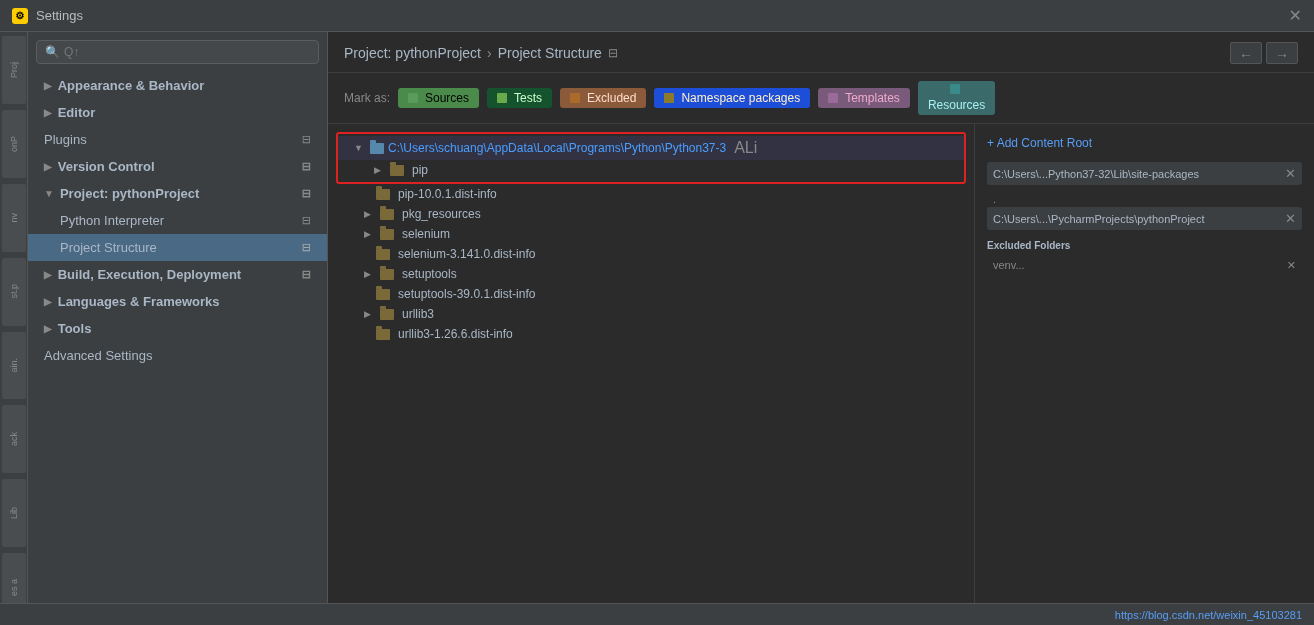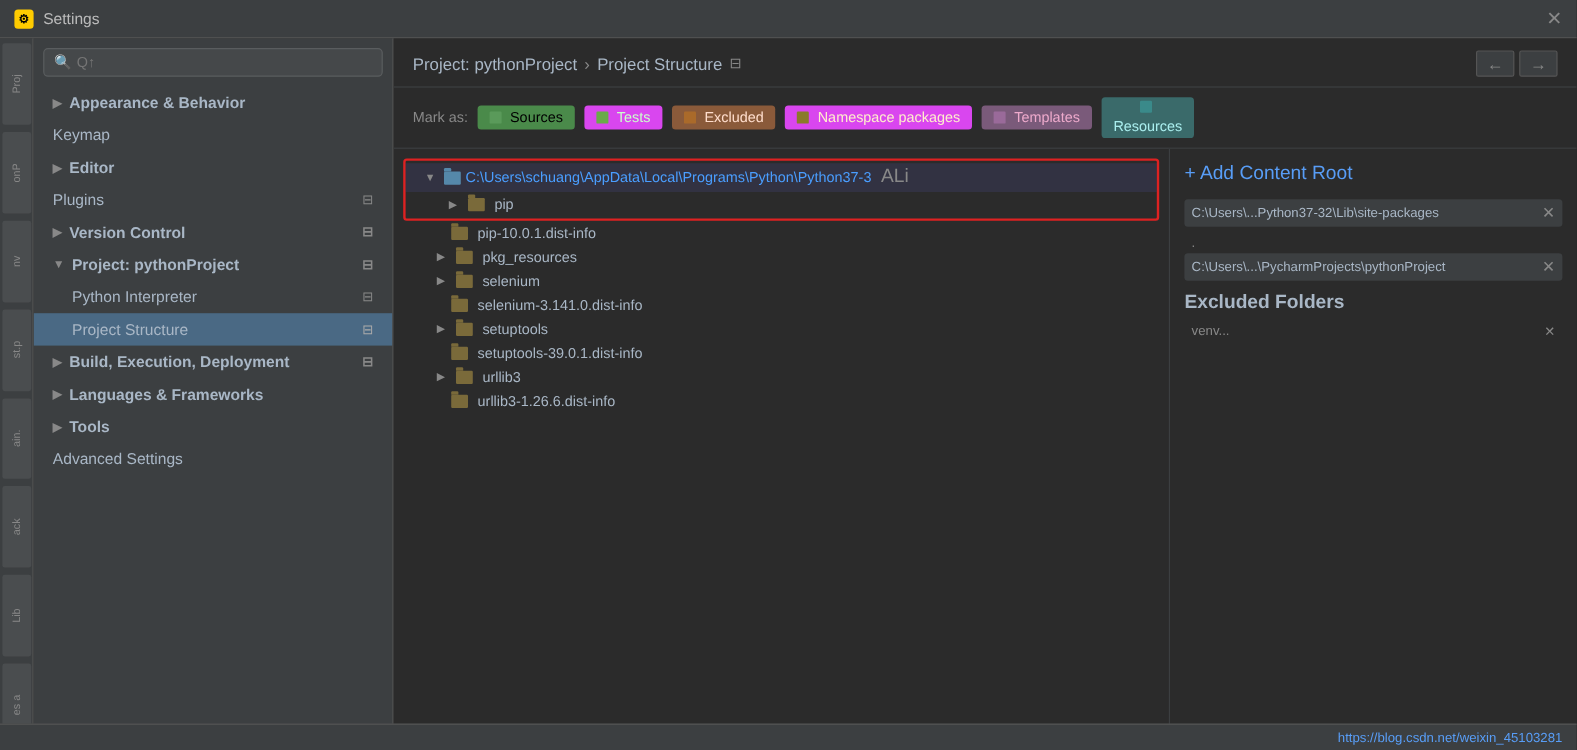--- a/index.html
+++ b/index.html
@@ -199,23 +199,23 @@
       padding: 3px 10px;
       border-radius: 3px;
       font-size: 12px;
       cursor: pointer;
       border: none;
       display: flex;
       align-items: center;
       gap: 4px;
     }
     .mark-btn.sources { background: #4a8a4a; color: #000000; }
-    .mark-btn.tests { background: #d946ef; color: #cfc; }
+    .mark-btn.tests { background: #14532d; color: #cfc; }
     .mark-btn.excluded { background: #8a5a3a; color: #fdc; }
-    .mark-btn.namespace { background: #d946ef; color: #fec; }
+    .mark-btn.namespace { background: #1d4ed8; color: #fec; }
     .mark-btn.templates { background: #7a5a7a; color: #eac; }
     .mark-btn.resources { background: #3a6a6a; color: #aee; flex-direction: column; }
 
     
     .content-body {
       display: flex;
       flex: 1;
       overflow: hidden;
     }
 
@@ -265,21 +265,21 @@
     .right-panel {
       width: 340px;
       background: #2b2b2b;
       border-left: 1px solid #3c3f41;
       padding: 12px;
       overflow-y: auto;
     }
 
     .add-content-root {
       color: #589df6;
-      font-size: 16px;
+      font-size: 12px;
       cursor: pointer;
       margin-bottom: 12px;
       display: flex;
       align-items: center;
       gap: 4px;
     }
 
     .right-path-item {
       display: flex;
       align-items: center;
@@ -299,21 +299,21 @@
 
     .right-section-label {
       color: #589df6;
       font-size: 12px;
       font-weight: 600;
       margin: 10px 0 6px 0;
     }
 
     .right-section-label.excluded {
       color: #a9b7c6;
-      font-size: 16px;
+      font-size: 10px;
       font-weight: 600;
     }
 
     .right-path-dot {
       padding: 2px 6px;
       font-size: 11px;
       color: #888;
     }
 
     
@@ -386,23 +386,20 @@
     <div class="search-box">
       <span>🔍</span>
       <input class="search-input" type="text" placeholder="Q↑" style="">
     </div>
 
     <div class="sidebar-item sidebar-section">
       <span class="chevron">▶</span>
       <span>Appearance &amp; Behavior</span>
     </div>
 
-    <div class="sidebar-item">
-      <span>Keymap</span>
-    </div>
 
     <div class="sidebar-item sidebar-section">
       <span class="chevron">▶</span>
       <span>Editor</span>
     </div>
 
     <div class="sidebar-item">
       <span>Plugins</span>
       <span style="margin-left:auto;font-size:11px;color:#888">⊟</span>
     </div>

